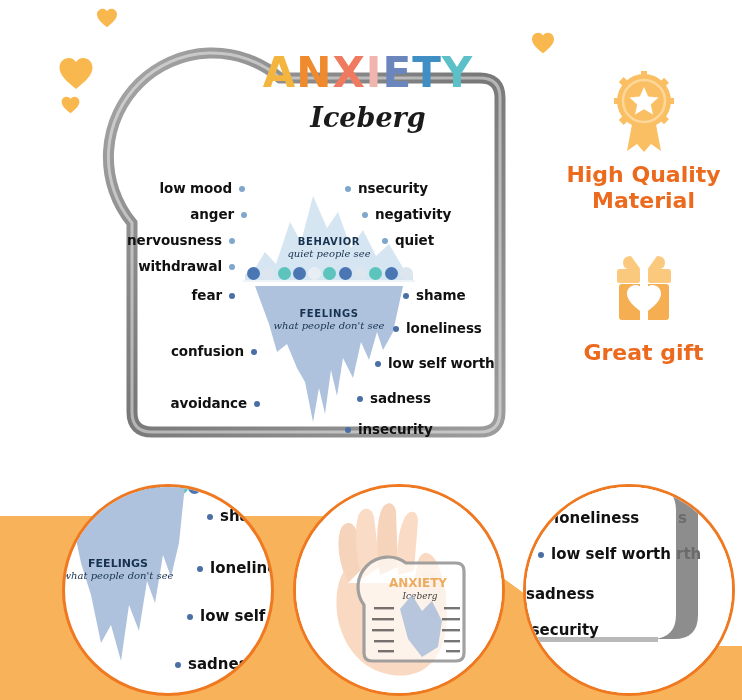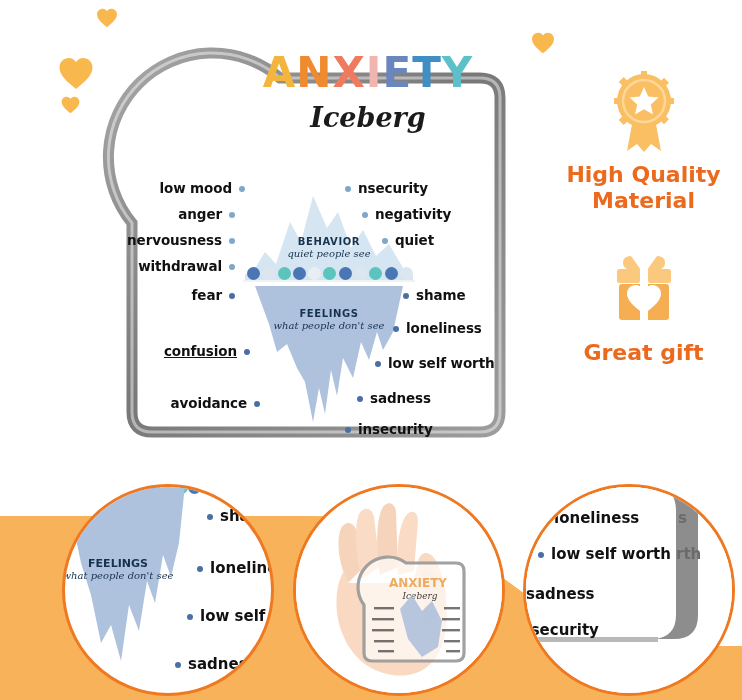--- a/index.html
+++ b/index.html
@@ -181,30 +181,30 @@
     <div class="berg-cap" id="cap-behavior">
       <div class="l1">BEHAVIOR</div>
       <div class="l2">quiet people see</div>
     </div>
     <div class="berg-cap" id="cap-feelings">
       <div class="l1">FEELINGS</div>
       <div class="l2">what people don't see</div>
     </div>
 
     <div class="lbl left" style="left:110px;top:180px;width:135px;"><span>low mood</span><span class="dot"></span></div>
-    <div class="lbl left" style="left:100px;top:206px;width:135px;"><span>anger</span><span class="dot"></span></div>
+    <div class="lbl left" style="left:112px;top:206px;width:135px;"><span>anger</span><span class="dot"></span></div>
     <div class="lbl left" style="left:78px;top:232px;width:157px;"><span>nervousness</span><span class="dot"></span></div>
     <div class="lbl left" style="left:72px;top:258px;width:163px;"><span>withdrawal</span><span class="dot"></span></div>
 
     <div class="lbl right" style="left:345px;top:180px;"><span class="dot"></span><span>nsecurity</span></div>
     <div class="lbl right" style="left:362px;top:206px;"><span class="dot"></span><span>negativity</span></div>
     <div class="lbl right" style="left:382px;top:232px;"><span class="dot"></span><span>quiet</span></div>
 
     <div class="lbl left deep" style="left:110px;top:287px;width:125px;"><span>fear</span><span class="dot"></span></div>
-    <div class="lbl left deep" style="left:100px;top:343px;width:150px;text-decoration:underline;"><span>confusion</span><span class="dot"></span></div>
+    <div class="lbl left deep" style="left:107px;top:343px;width:150px;"><span>confusion</span><span class="dot"></span></div>
     <div class="lbl left deep" style="left:110px;top:395px;width:150px;"><span>avoidance</span><span class="dot"></span></div>
 
     <div class="lbl right deep" style="left:403px;top:287px;"><span class="dot"></span><span>shame</span></div>
     <div class="lbl right deep" style="left:393px;top:320px;"><span class="dot"></span><span>loneliness</span></div>
     <div class="lbl right deep" style="left:375px;top:355px;"><span class="dot"></span><span>low self worth</span></div>
     <div class="lbl right deep" style="left:357px;top:390px;"><span class="dot"></span><span>sadness</span></div>
     <div class="lbl right deep" style="left:345px;top:421px;"><span class="dot"></span><span>insecurity</span></div>
 
     <div id="promo">
 

